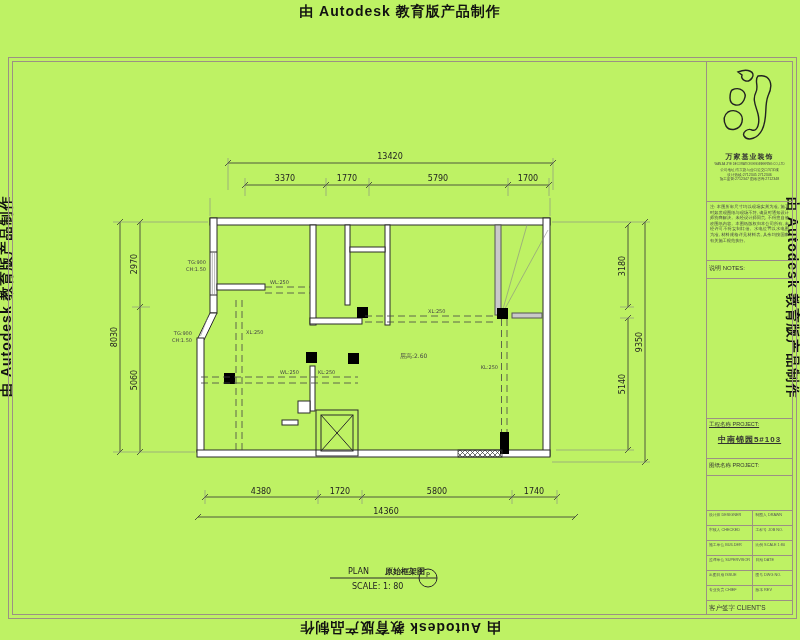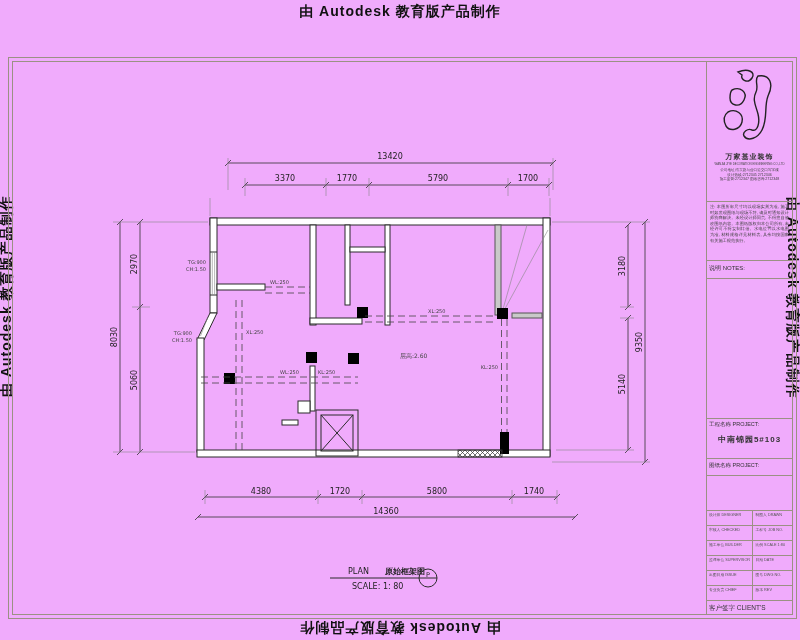--- a/index.html
+++ b/index.html
@@ -1,34 +1,34 @@
 <!DOCTYPE html>
 <html><head>
 <meta charset="utf-8">
 <style>
   html,body{margin:0;padding:0;background:#fff;width:800px;height:640px;overflow:hidden;
     font-family:"Liberation Sans","DejaVu Sans",sans-serif;}
-  #stage{position:relative;width:800px;height:640px;background:#f0abfc;}
+  #stage{position:relative;width:800px;height:640px;background:#bef264;}
   .wm{position:absolute;font-weight:bold;font-size:14px;color:#111;letter-spacing:1px;white-space:nowrap;}
   .wm-top{top:3px;left:0;width:800px;text-align:center;}
   .wm-bottom{top:618px;left:0;width:800px;text-align:center;transform:rotate(180deg);}
   .wm-left{left:-93px;top:288px;width:200px;text-align:center;transform:rotate(-90deg);}
   .wm-right{left:692px;top:288px;width:200px;text-align:center;transform:rotate(90deg);}
   .sheet{position:absolute;left:8px;top:57px;width:787px;height:560px;border:1px solid #9b9184;}
   .inframe{position:absolute;left:3px;top:3px;right:3px;bottom:3px;border:1px solid #9b9184;}
   .tb{position:absolute;left:697px;top:4px;width:85px;height:552px;border-left:1px solid #9b9184;font-size:5px;color:#333;}
   .tb .sec{border-bottom:1px solid #9b9184;overflow:hidden;position:relative;}
   .logo-wrap{height:139px;text-align:center;}
   .logo-name{font-weight:bold;font-size:7px;margin-top:1px;letter-spacing:1px;}
   .logo-en{font-size:3.2px;color:#444;transform:scale(.9);}
   .addr{font-size:3.6px;color:#444;line-height:4.6px;margin-top:2px;}
   .notes-para{height:54px;font-size:4.2px;line-height:5.6px;padding:2px 3px;color:#444;text-align:justify;}
   .notes-lab{height:14px;font-size:6px;padding:3px 2px 0 2px;}
   .spacer1{height:139px;}
-  .proj{height:35px;padding:2px;}
+  .proj{height:35px;padding:2px;text-decoration:underline;}
   .proj-lab{font-size:5.5px;}
   .proj-name{font-size:8px;font-weight:bold;text-align:center;margin-top:6px;letter-spacing:1px;}
   .draw-lab{height:13px;font-size:5.5px;padding:3px 2px 0 2px;}
   .spacer2{height:34px;}
   .trow{display:flex;height:14px;border-bottom:1px solid #9b9184;}
   .trow .c{flex:1;font-size:3.8px;color:#555;padding:1px 2px;overflow:hidden;}
   .trow .c:first-child{border-right:1px solid #9b9184;flex:1.2;}
   .client{height:26px;font-size:6.5px;padding:3px 2px 0 2px;}
   svg text{font-family:"DejaVu Sans","Liberation Sans",sans-serif;fill:#222;}
   .d8{font-size:8px;}

